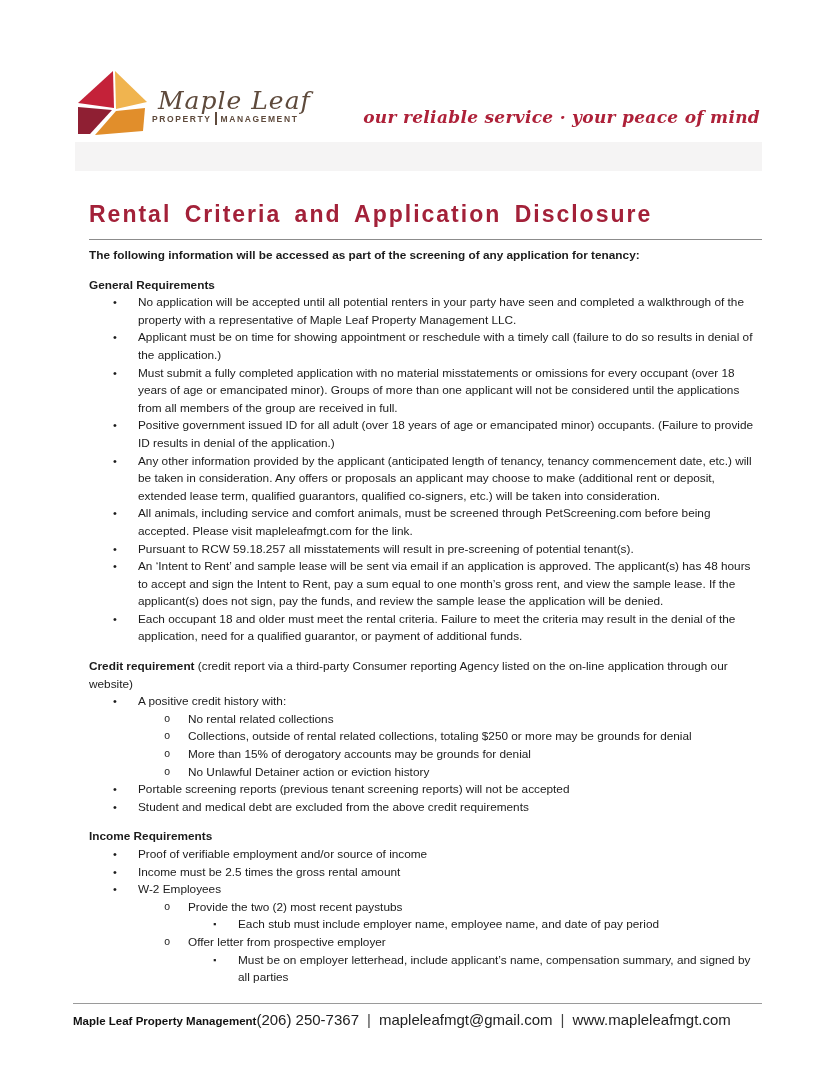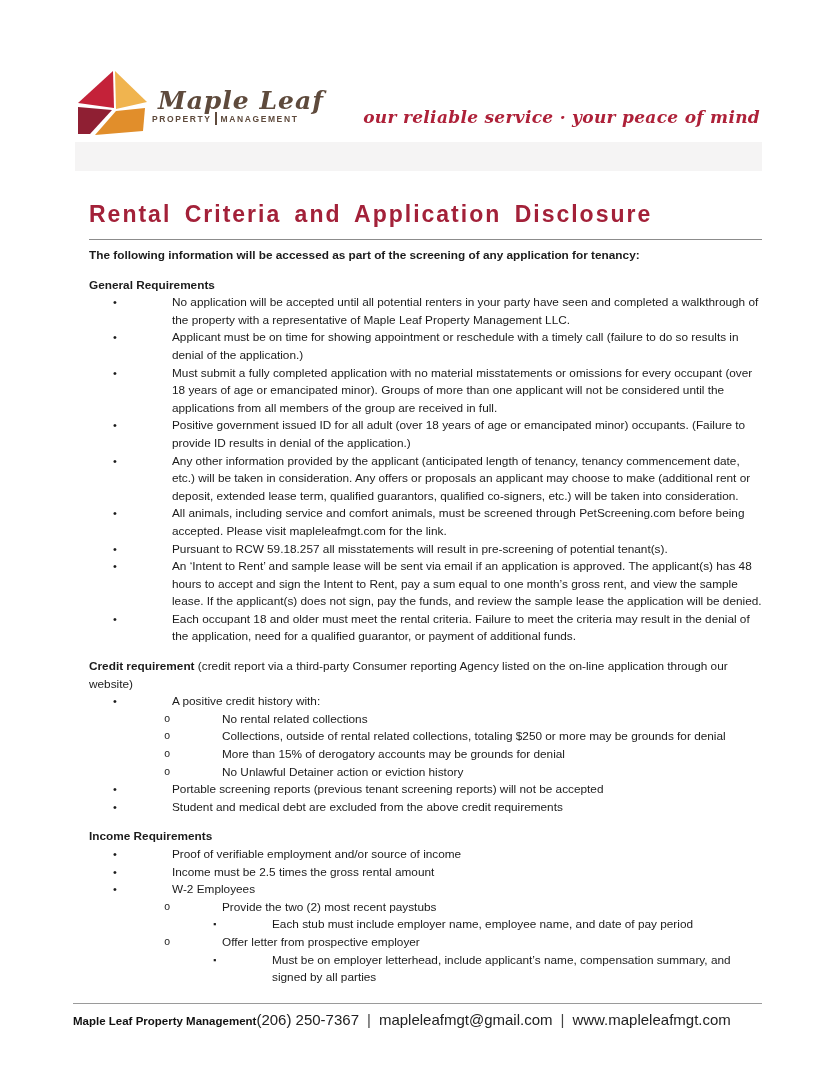--- a/index.html
+++ b/index.html
@@ -9,21 +9,21 @@
     color:var(--text, #1b1b1b);
     -webkit-font-smoothing:antialiased;
   }
   .page { position:relative; width:835px; height:1080px; }
 
   
   .header { position:absolute; top:0; left:0; right:0; height:171px; }
   .house { position:absolute; left:78px; top:71px; width:70px; height:64px; }
   .brand { position:absolute; left:158px; top:88px; }
   .brand-script {
-    font-family:"DejaVu Serif", serif; font-style:italic; font-weight:700;
+    font-family:"DejaVu Serif", serif; font-style:italic; font-weight:400;
     font-size:25px; line-height:26px; color:var(--brand_brown,#5e4a3c); letter-spacing:1px;
   }
   .brand-sub {
     display:flex; align-items:center; margin-top:-2px; margin-left:-6px;
     color:var(--brand_brown,#5e4a3c); font-weight:700; font-size:8.5px; letter-spacing:1.6px;
   }
   .brand-sub .descender { width:2px; height:13px; background:var(--brand_brown,#5e4a3c); margin:0 4px 0 3px; }
   .tagline {
     position:absolute; right:75px; top:107px; white-space:nowrap;
     font-family:"DejaVu Serif", serif; font-style:italic; font-weight:700;
@@ -41,21 +41,21 @@
   }
   .intro { margin:7px 0 0 0; font-weight:700; font-size:11.8px; line-height:17.6px; }
 
   .section { margin-top:12px; }
   .section-heading { font-size:11.8px; line-height:17.6px; }
   .section-heading .hb { font-weight:700; }
   .section-heading .hr2 { font-weight:400; }
 
   .li { display:flex; font-size:11.8px; line-height:17.6px; }
   .li .marker { flex:0 0 auto; text-align:left; }
-  .li .txt { flex:1 1 auto;margin-left:34px; }
+  .li .txt { flex:1 1 auto; }
   .li.level1 { padding-left:24px; } .li.level1 .marker { width:25px; font-size:11px; }
   .li.level2 { padding-left:75px; } .li.level2 .marker { width:24px; font-family:"Liberation Mono", monospace; font-size:10.5px; }
   .li.level3 { padding-left:124px; } .li.level3 .marker { width:25px; font-size:9px; }
 
   
   .footer {
     position:absolute; left:73px; right:73px; top:1003px;
     border-top:1px solid #9a9a9a; padding-top:7px;
     display:flex; justify-content:flex-start; align-items:baseline;
   }

